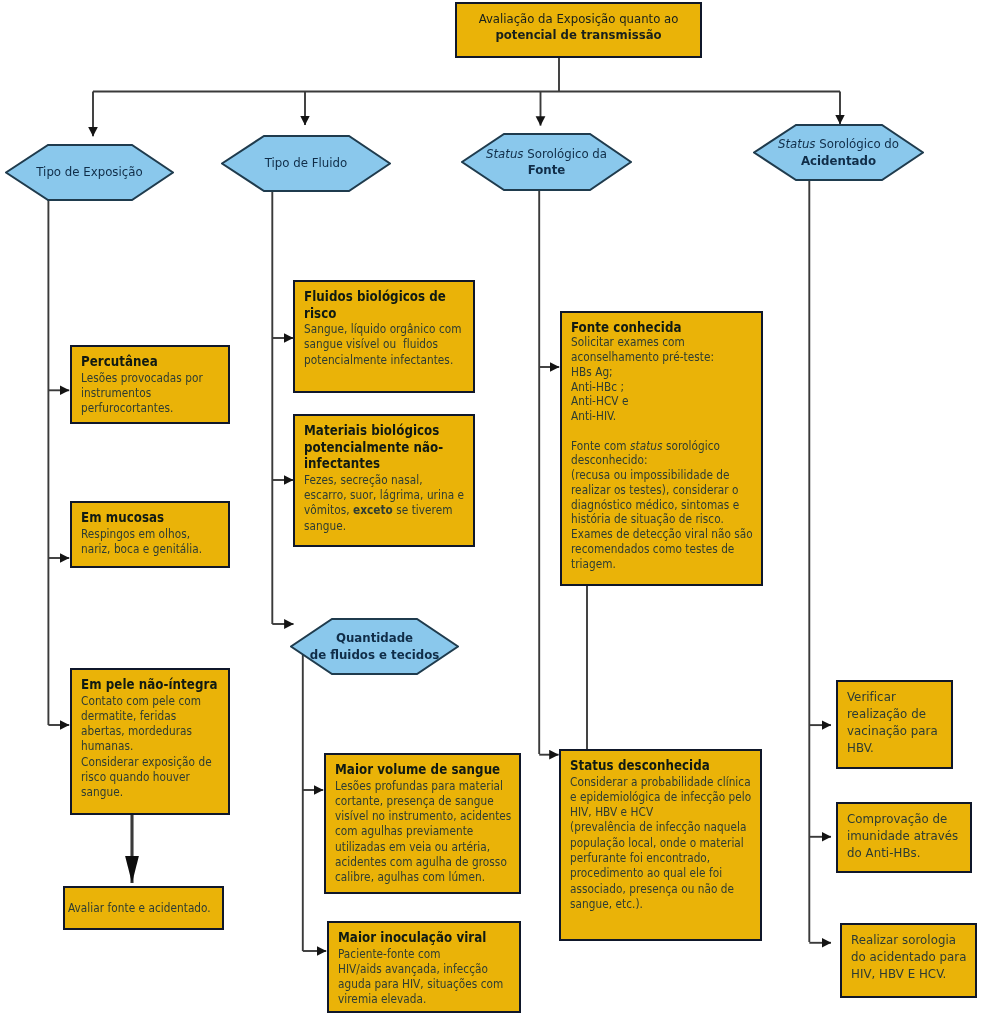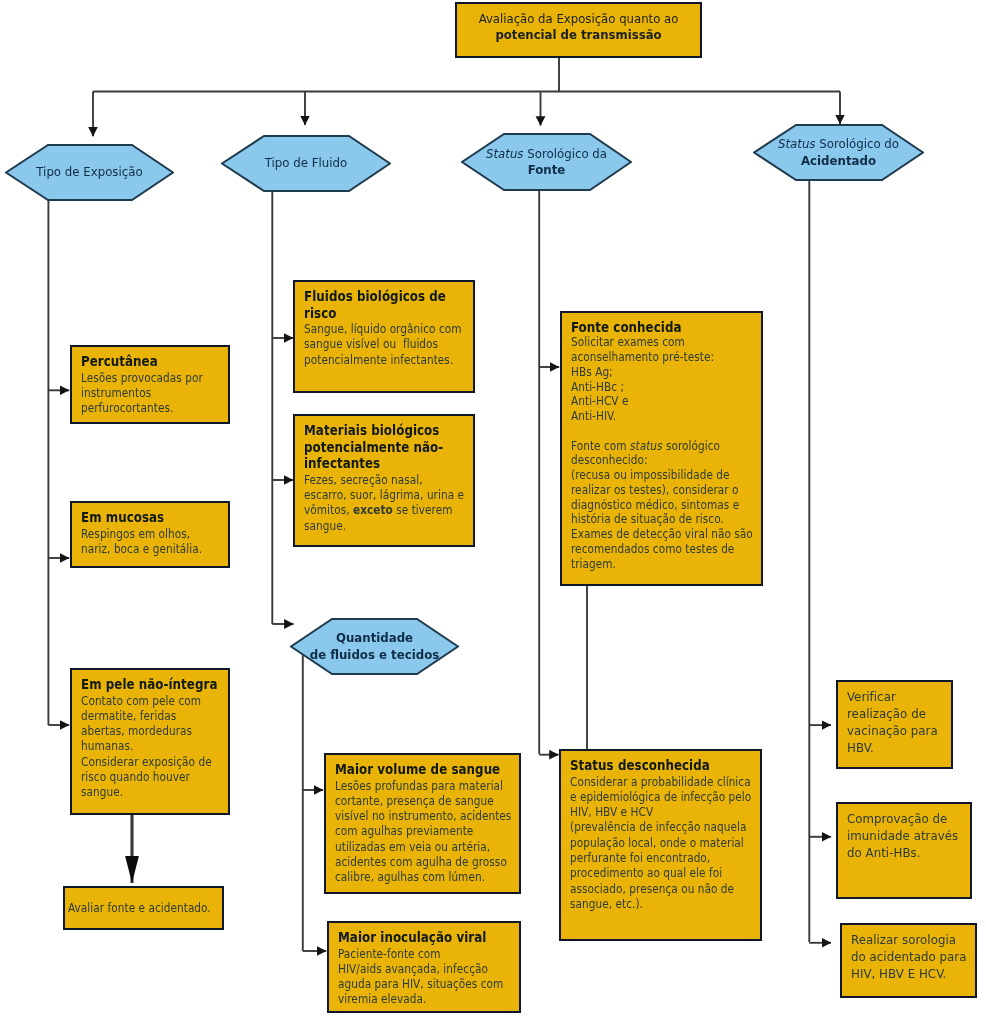--- a/index.html
+++ b/index.html
@@ -255,21 +255,21 @@
 
   <div class="node gbox" style="left:836px;top:680px;width:117px;height:89px;">
     <div class="inner up">
       <div class="t lg">Verificar
 realização de
 vacinação para
 HBV.</div>
     </div>
   </div>
 
-  <div class="node gbox" style="left:836px;top:802px;width:136px;height:97px;">
+  <div class="node gbox" style="left:836px;top:802px;width:136px;height:71px;">
     <div class="inner up">
       <div class="t lg">Comprovação de
 imunidade através
 do Anti-HBs.</div>
     </div>
   </div>
 
   <div class="node gbox" style="left:840px;top:923px;width:137px;height:75px;padding-left:7px;">
     <div class="inner up">
       <div class="t lg">Realizar sorologia

